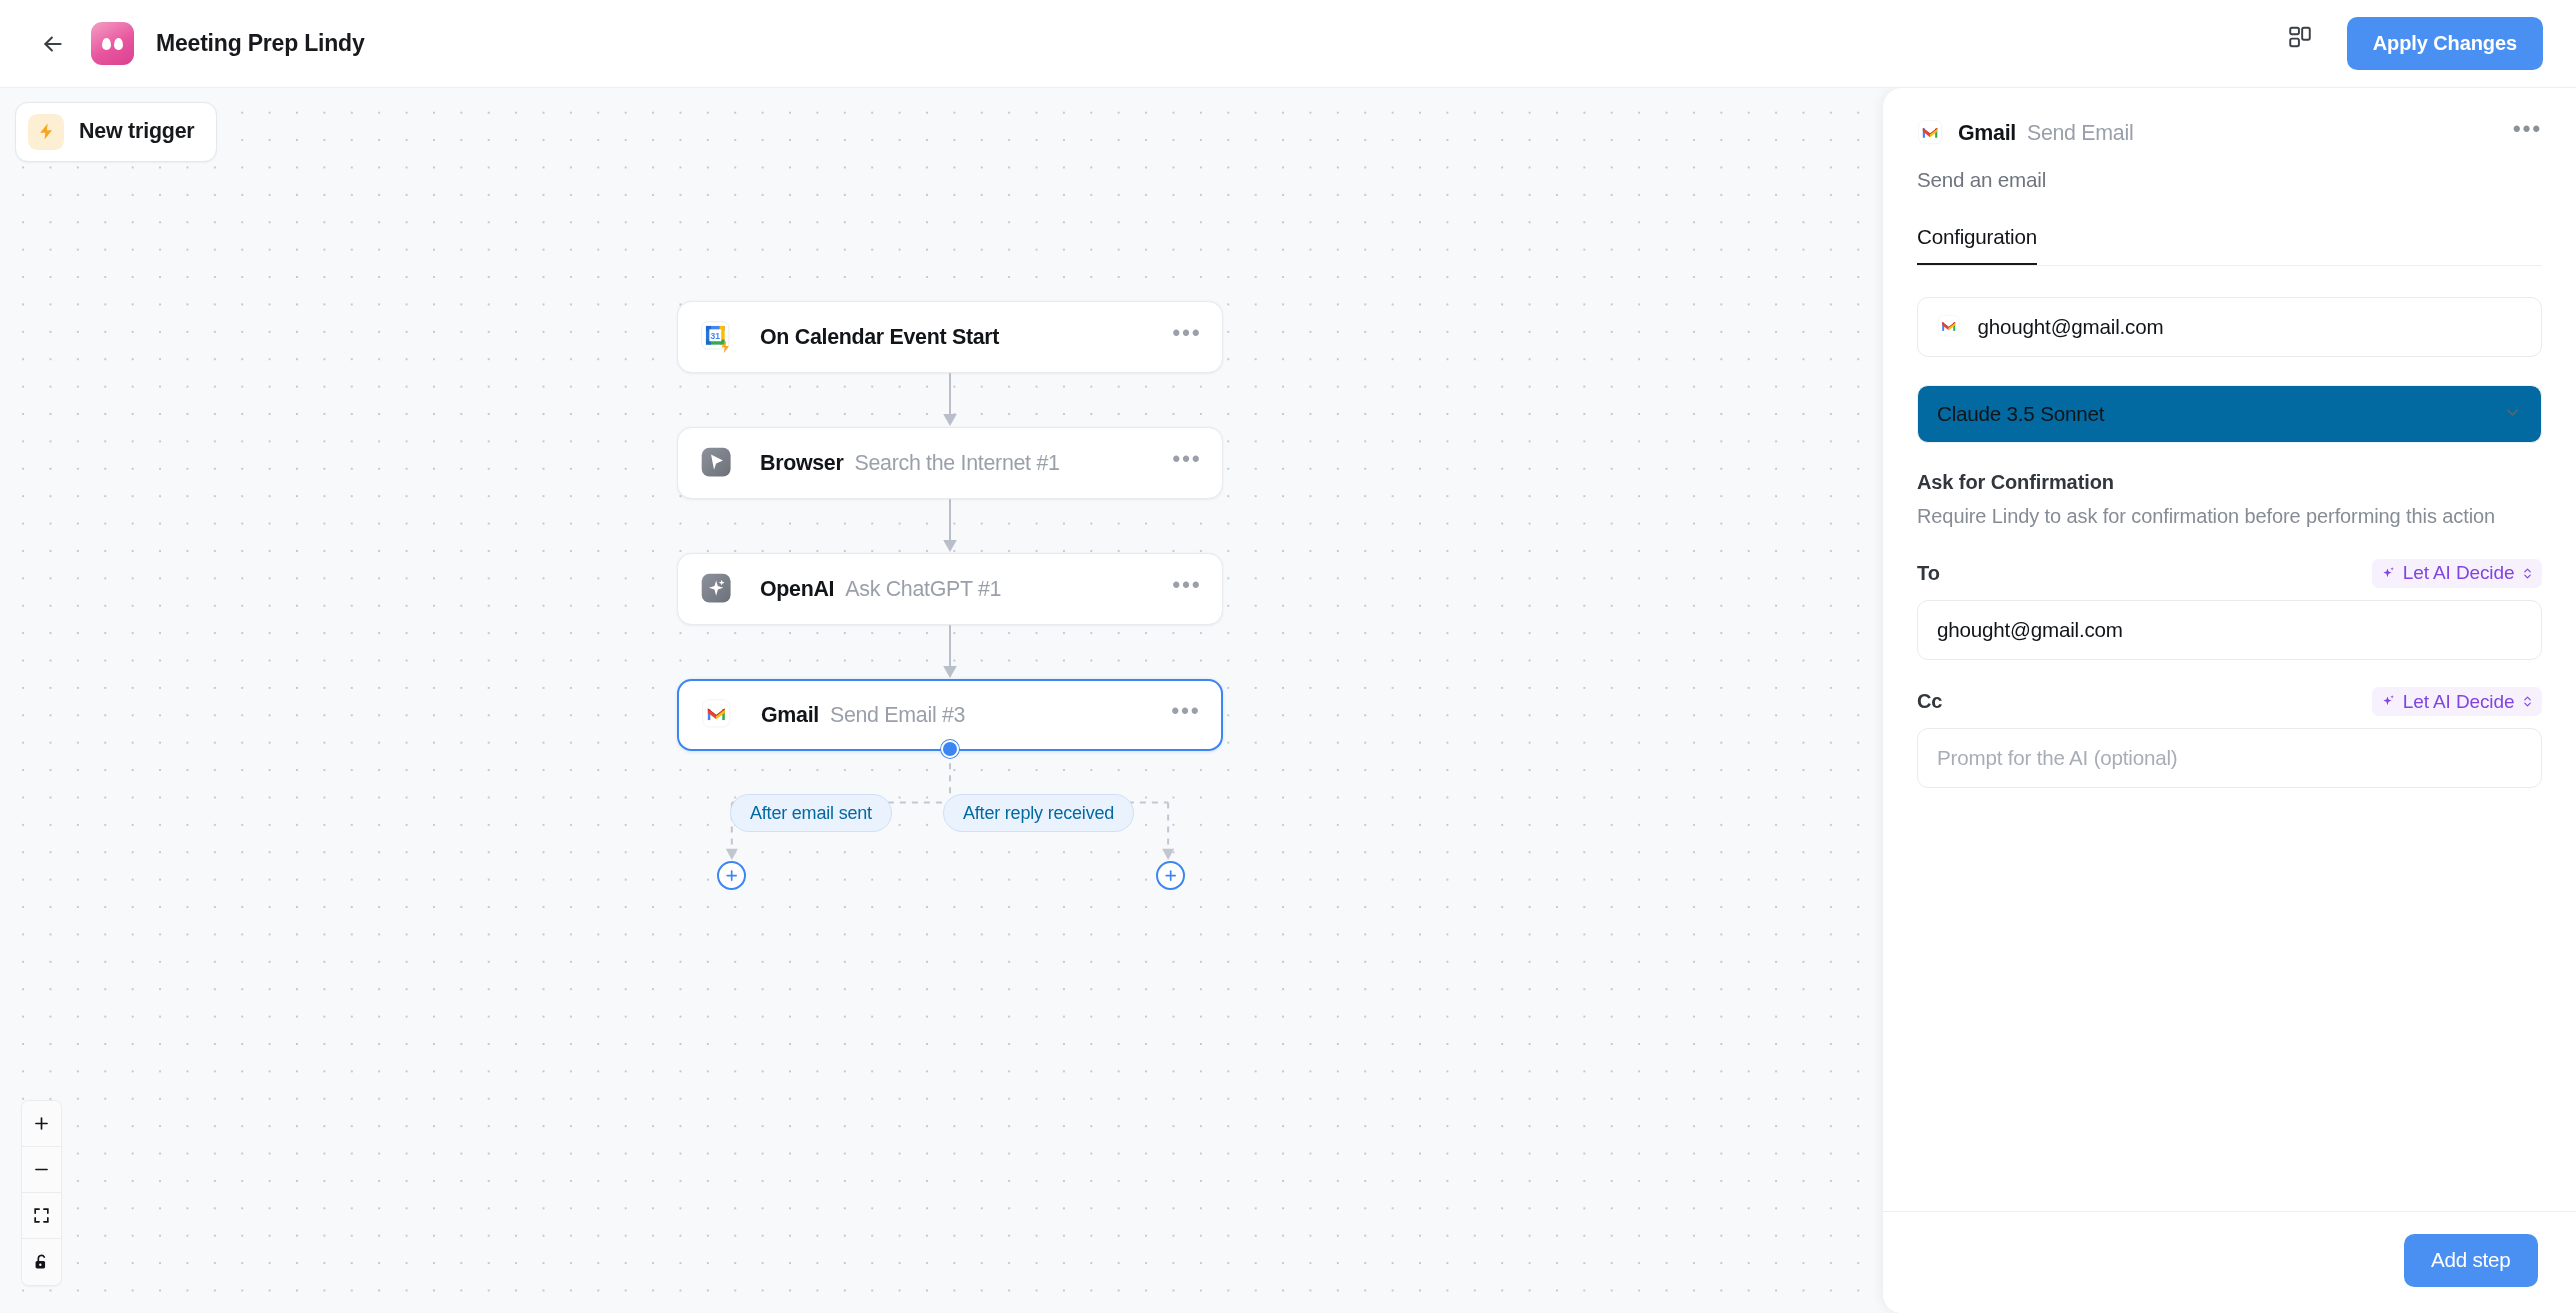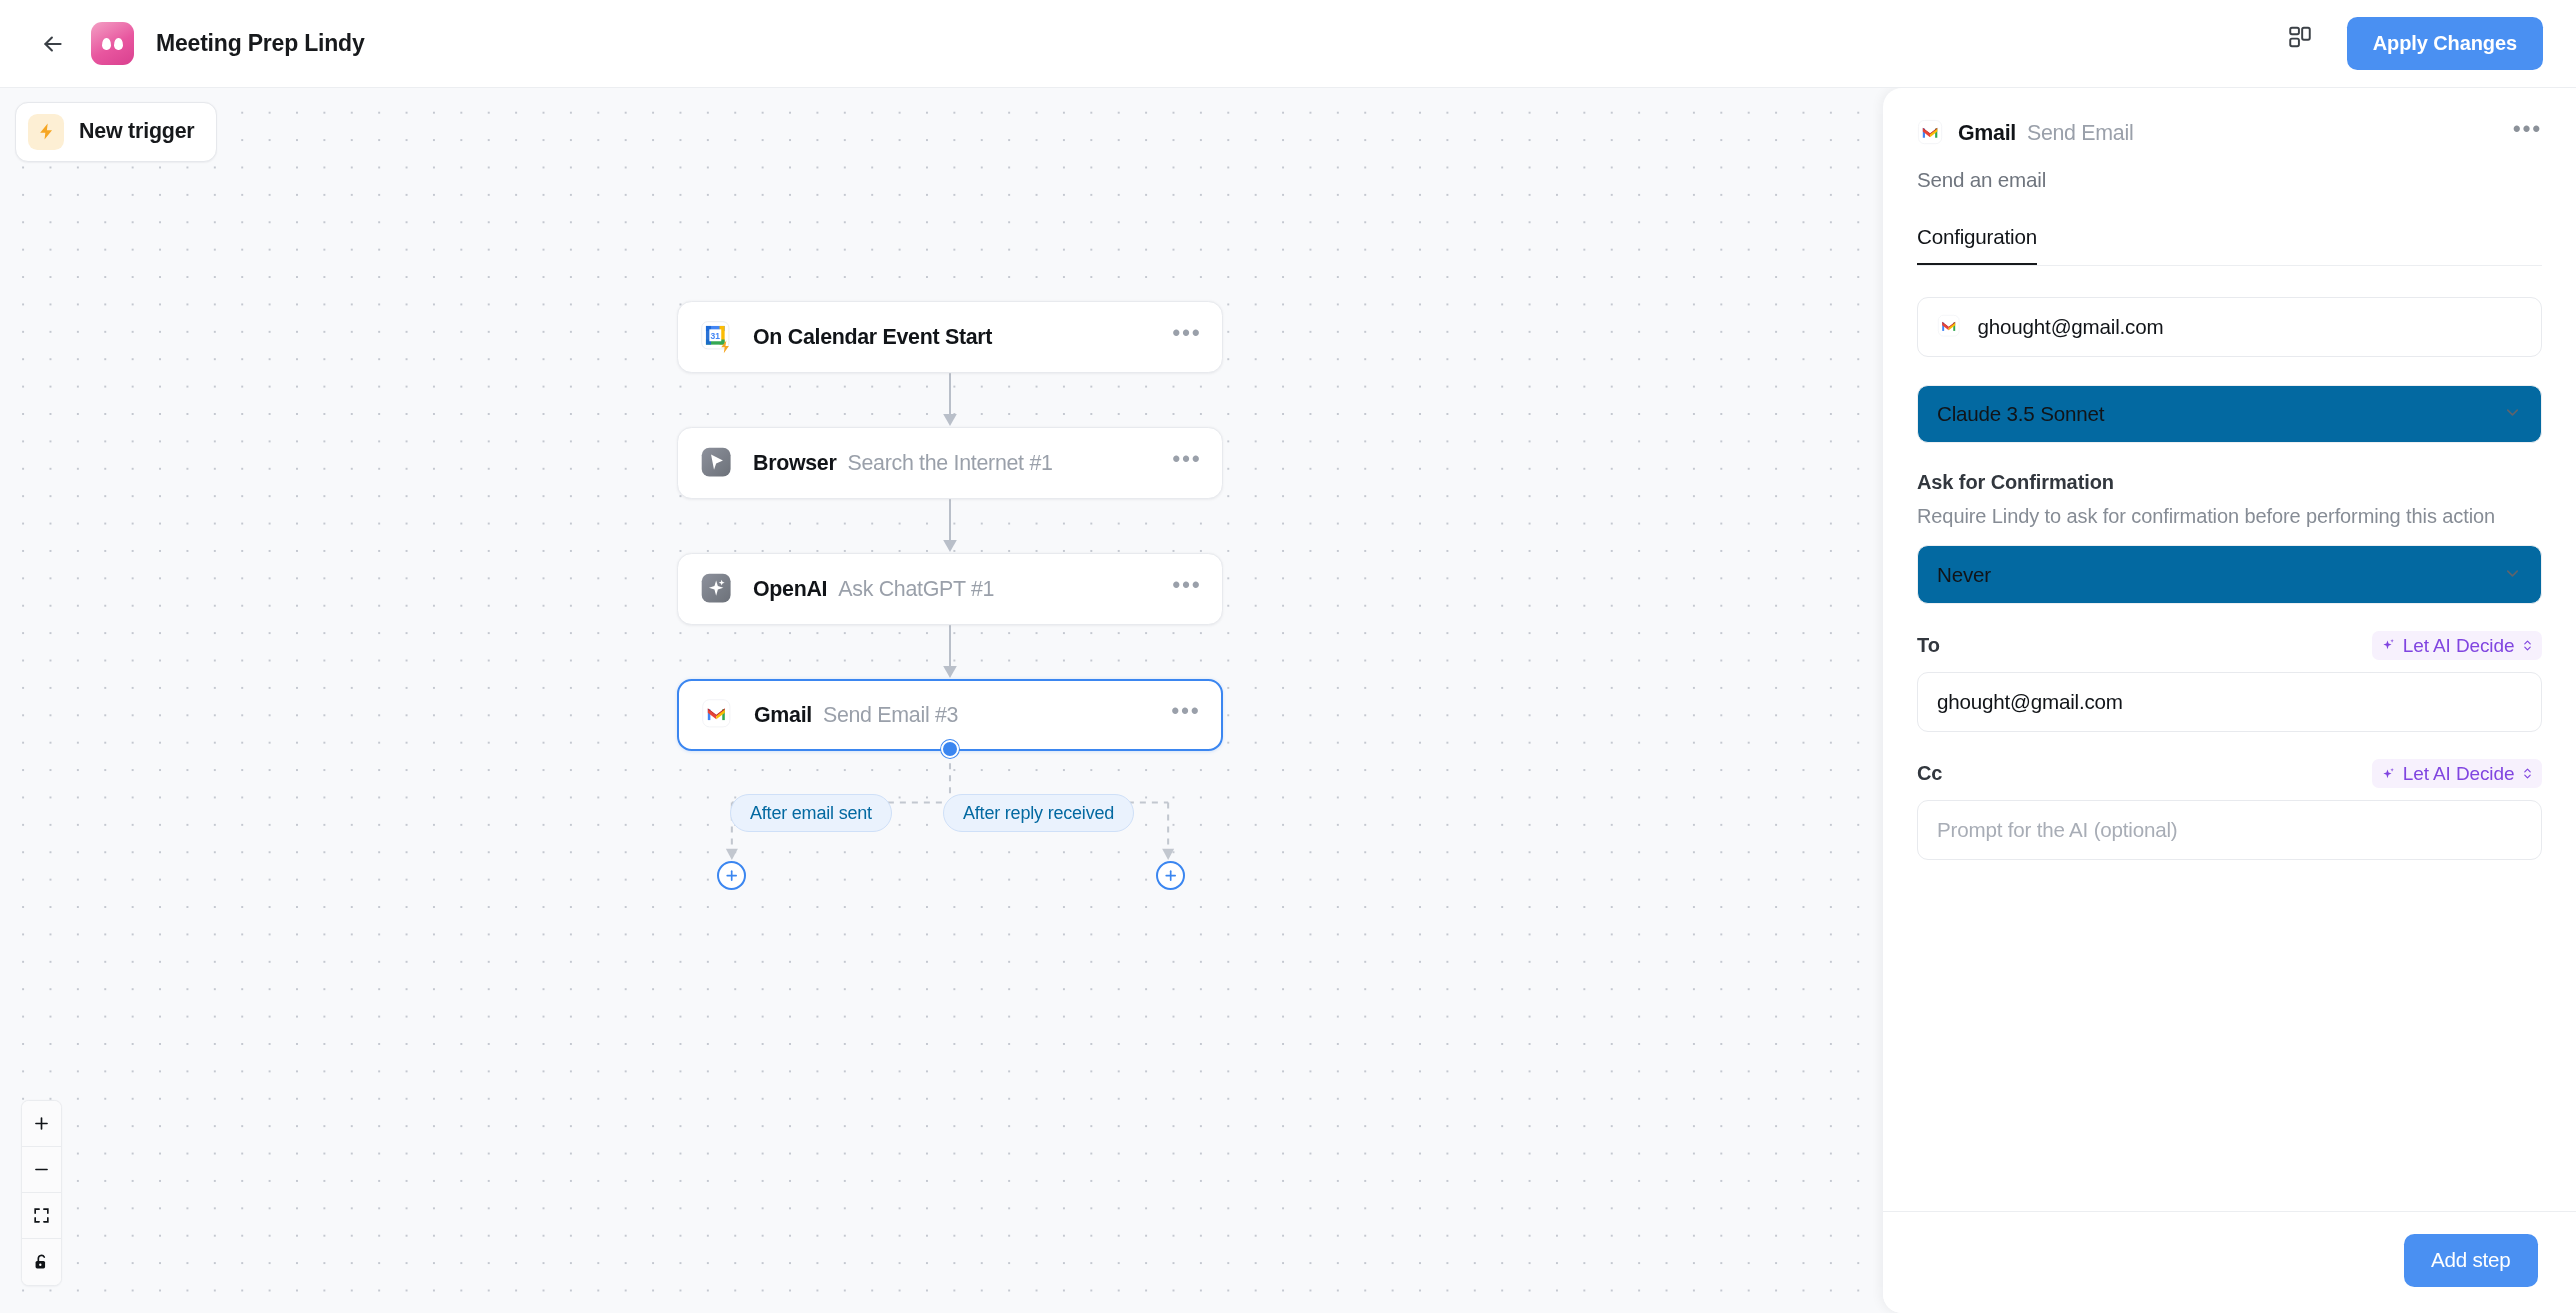--- a/index.html
+++ b/index.html
@@ -93,21 +93,21 @@
     box-shadow: 0 0.9px 2.6px rgba(16,24,40,.06);
     display: flex; align-items: center;
     padding: 0 20.6px 0 22px;
     cursor: pointer;
   }
   .node.selected {
     border: 2.1px solid #3b86f0;
     box-shadow: 0 0.9px 3.4px rgba(59,134,240,.18);
   }
   .node-icon { width: 34px; height: 34px; flex: 0 0 34px; position: relative; }
-  .node-title { margin-left: 19px; font-size: 21.4px; font-weight: 700; color: #111418; letter-spacing: -0.3px; white-space: nowrap; }
+  .node-title { margin-left: 26px; font-size: 21.4px; font-weight: 700; color: #111418; letter-spacing: -0.3px; white-space: nowrap; }
   .node-sub { margin-left: 11px; font-size: 21.4px; font-weight: 400; color: #9aa0aa; letter-spacing: -0.3px; white-space: nowrap; }
   .node-dots { margin-left: auto; font-size: 23px; color: #9aa0aa; letter-spacing: 1.7px; line-height: 12px; padding-bottom: 8.6px; cursor: pointer; }
 
   .connector { width: 546px; height: 54px; display: flex; justify-content: center; }
 
   .out-dot {
     position: absolute; left: 50%; bottom: -9.4px;
     transform: translateX(-50%);
     width: 18px; height: 18px; border-radius: 50%;
     background: #3b86f0; border: 2.6px solid #ffffff;
@@ -493,28 +493,20 @@
             <svg width="19" height="19" viewBox="0 0 24 24" fill="none" stroke="#5e646d" stroke-width="2" stroke-linecap="round" stroke-linejoin="round">
               <polyline points="6 9 12 15 18 9"></polyline>
             </svg>
           </span>
         </div>
       </div>
 
       <div class="field">
         <div class="field-label">Ask for Confirmation</div>
         <div class="field-sub">Require Lindy to ask for confirmation before performing this action</div>
-        <div class="select-box">
-          <div class="select-value">Never</div>
-          <span class="select-chevron">
-            <svg width="19" height="19" viewBox="0 0 24 24" fill="none" stroke="#5e646d" stroke-width="2" stroke-linecap="round" stroke-linejoin="round">
-              <polyline points="6 9 12 15 18 9"></polyline>
-            </svg>
-          </span>
-        </div>
       </div>
 
       <div class="field">
         <div class="label-row">
           <div class="field-label" style="margin-bottom:0">To</div>
           <div class="ai-decide">
             <svg width="16.3" height="16.3" viewBox="0 0 24 24" fill="#8045e0">
               <path d="M11 5 L12.6 9.6 L17 11.2 L12.6 12.8 L11 18 L9.4 12.8 L5 11.2 L9.4 9.6 Z"></path>
               <path d="M17.8 3 L18.5 5 L20.5 5.7 L18.5 6.4 L17.8 8.5 L17.1 6.4 L15 5.7 L17.1 5 Z"></path>
             </svg>

